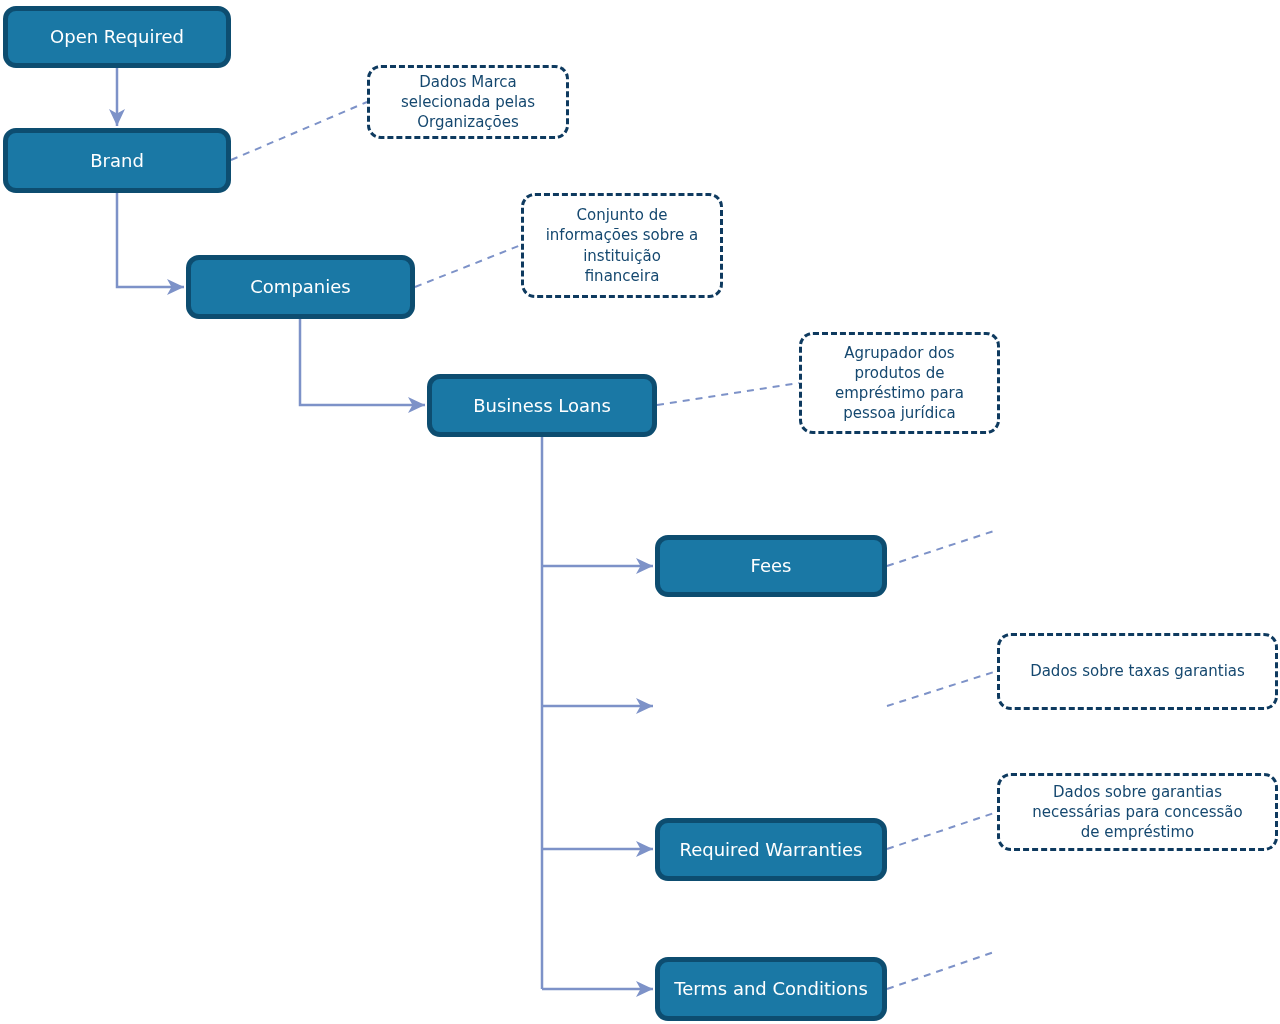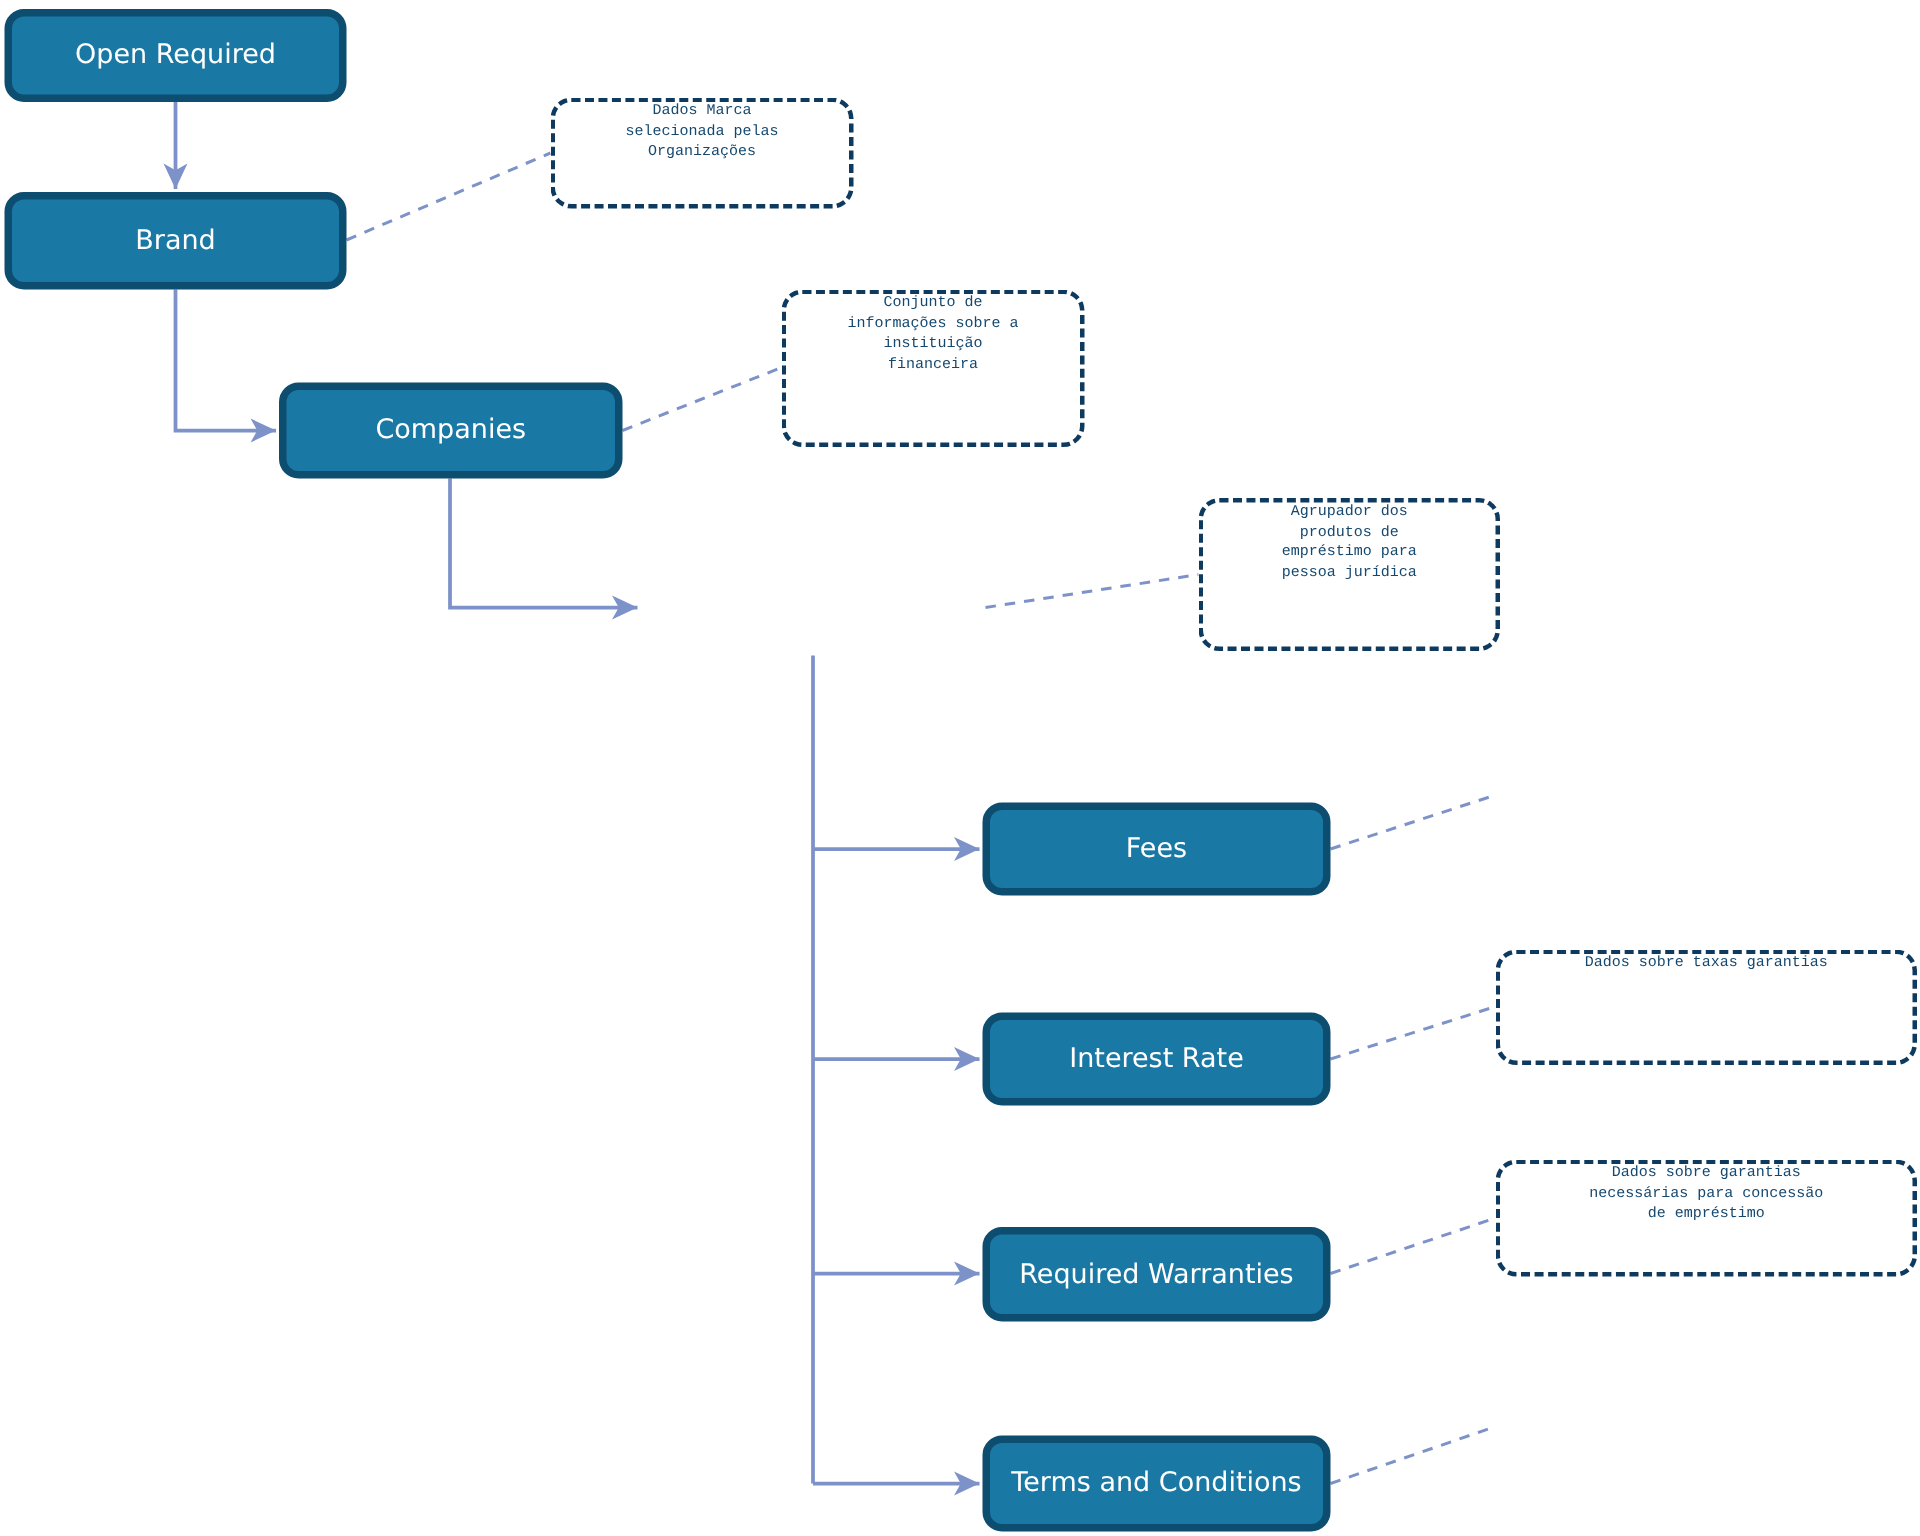--- a/index.html
+++ b/index.html
@@ -47,30 +47,29 @@
     border: 5px solid var(--node-border);
     border-radius: 13px;
     color: var(--node-text);
     font-size: 18px;
     text-align: center;
     line-height: 1.1;
   }
   .note {
     position: absolute;
     display: flex;
-    align-items: flex-start;
+    align-items: center;
     justify-content: center;
     background: #FFFFFF;
     border: 3px dashed var(--note-border);
     border-radius: 14px;
     color: var(--note-text);
-    font-size: 10px;
+    font-size: 15px;
     text-align: center;
     line-height: 1.35;
-    font-family: Liberation Mono, monospace;
   }
   .note-label { white-space: pre-line; }
 </style>
 </head>
 <body>
 
 <div class="canvas">
 
   <svg class="edges" viewBox="0 0 1280 1024">
     <defs>
@@ -102,28 +101,28 @@
   </div>
 
   <div class="node" style="left:3px;top:128px;width:228px;height:65px">
     <span class="node-label">Brand</span>
   </div>
 
   <div class="node" style="left:186px;top:255px;width:229px;height:64px">
     <span class="node-label">Companies</span>
   </div>
 
+  <div class="node" style="left:427px;top:374px;width:230px;height:63px">
+    <span class="node-label">Business Loans</span>
+  </div>
 
   <div class="node" style="left:655px;top:535px;width:232px;height:62px">
     <span class="node-label">Fees</span>
   </div>
 
-  <div class="node" style="left:655px;top:675px;width:232px;height:62px">
-    <span class="node-label">Interest Rate</span>
-  </div>
 
   <div class="node" style="left:655px;top:818px;width:232px;height:63px">
     <span class="node-label">Required Warranties</span>
   </div>
 
   <div class="node" style="left:655px;top:957px;width:232px;height:64px">
     <span class="node-label">Terms and Conditions</span>
   </div>
 
   <div class="note" style="left:367px;top:65px;width:202px;height:74px">

